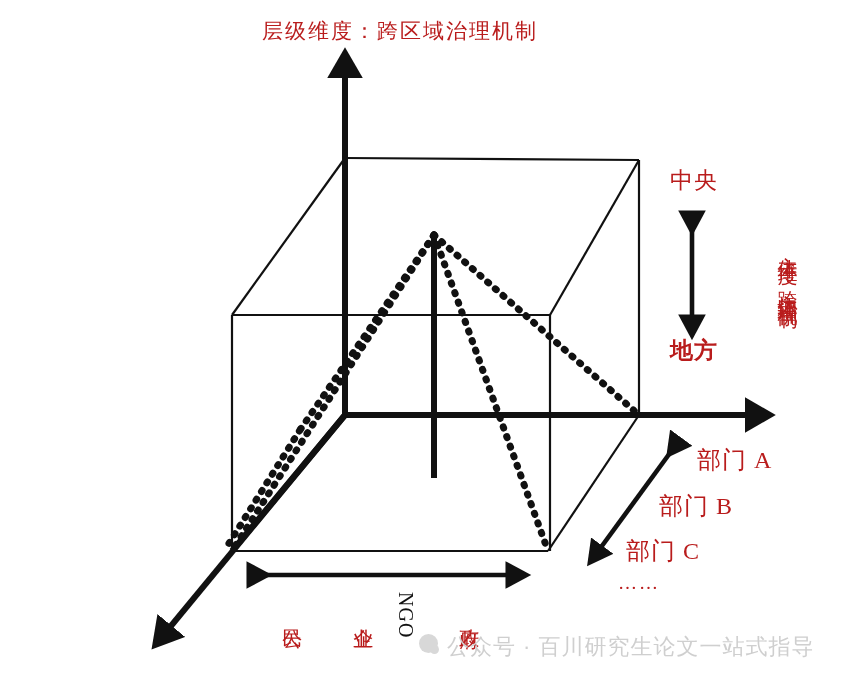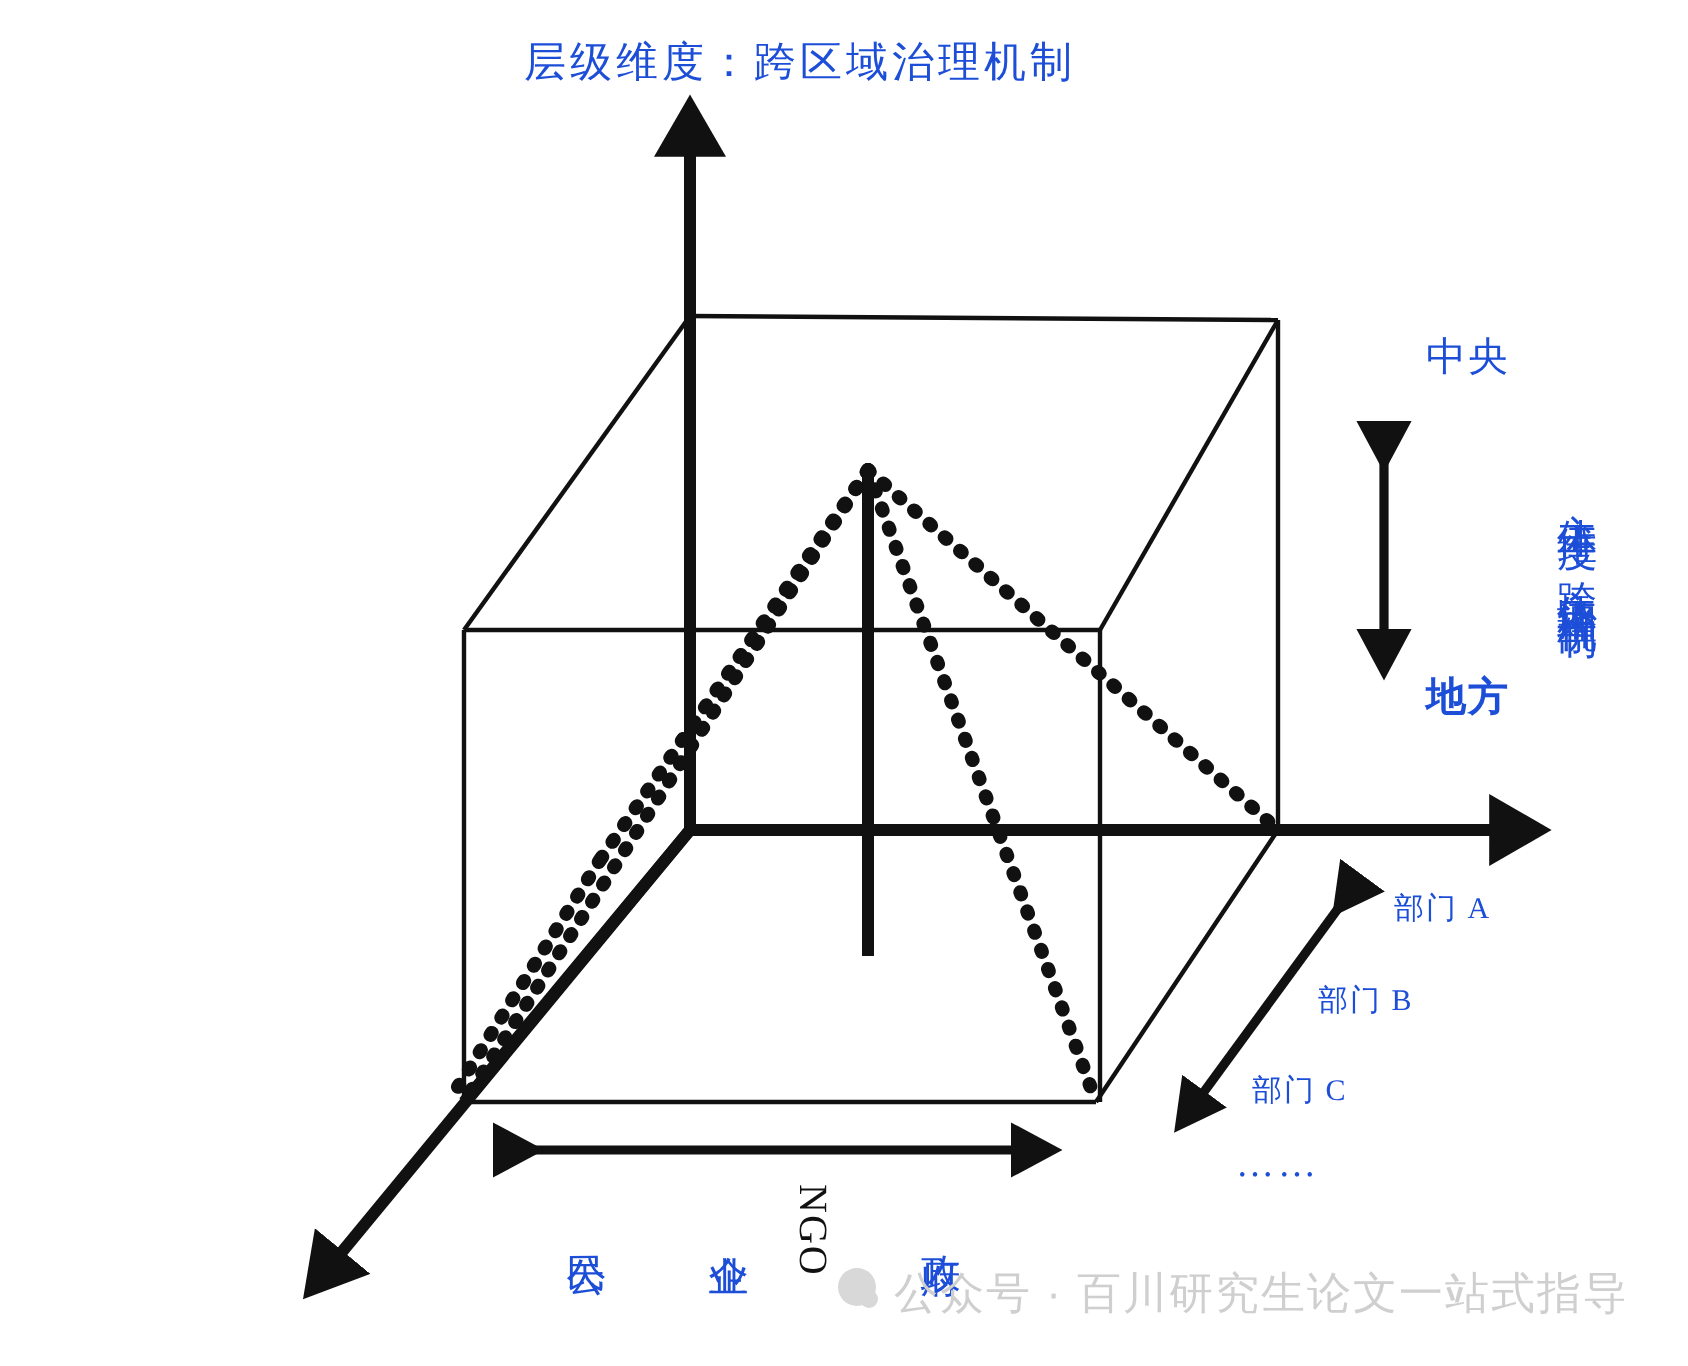--- a/index.html
+++ b/index.html
@@ -26,34 +26,33 @@
     position: absolute;
     left: 0;
     top: 0;
     width: 844px;
     height: 683px;
   }
   .lbl {
     position: absolute;
     white-space: pre;
     line-height: 1.12;
-    color: #1d4ed8;
+    color: #b91c1c;
     font-family: "Liberation Serif", "DejaVu Serif", serif;
   }
   .lbl-title {
     font-size: 21px;
     letter-spacing: 2px;
   }
   .lbl-side {
-    font-size: 20px;
+    font-size: 23px;
     letter-spacing: 1px;
-    margin-left: 43px;
   }
   .lbl-dept {
-    font-size: 15px;
+    font-size: 24px;
     letter-spacing: 1px;
   }
   .lbl-dots {
     font-size: 19px;
     letter-spacing: 2px;
   }
   .vert-text {
     writing-mode: vertical-rl;
     text-orientation: upright;
     font-size: 20px;

